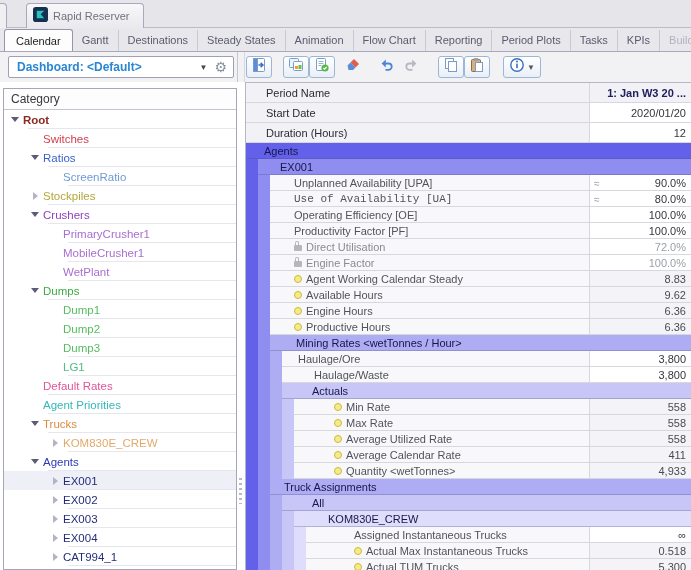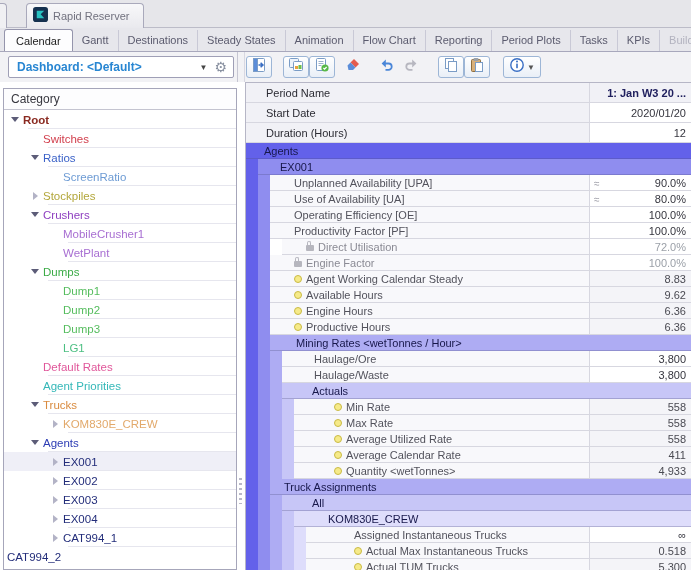--- a/index.html
+++ b/index.html
@@ -195,20 +195,25 @@
       </div>
       <div class="trow">
         <span class="ar" style="margin-left: 26px;">
           <span class="ar-exp"></span>
         </span>
         <span class="tlabel" style="color: rgb(142, 63, 192);">Crushers</span>
         <div class="uline" style="left: 44px;"></div>
       </div>
       <div class="trow">
         <span class="ar" style="margin-left: 46px;"></span>
+        <span class="tlabel" style="color: rgb(168, 111, 210);">PrimaryCrusher1</span>
+        <div class="uline" style="left: 64px;"></div>
+      </div>
+      <div class="trow">
+        <span class="ar" style="margin-left: 46px;"></span>
         <span class="tlabel" style="color: rgb(168, 111, 210);">MobileCrusher1</span>
         <div class="uline" style="left: 64px;"></div>
       </div>
       <div class="trow">
         <span class="ar" style="margin-left: 46px;"></span>
         <span class="tlabel" style="color: rgb(168, 111, 210);">WetPlant</span>
         <div class="uline" style="left: 64px;"></div>
       </div>
       <div class="trow">
         <span class="ar" style="margin-left: 26px;">
@@ -349,21 +354,21 @@
         <span>Unplanned Availability [UPA]</span>
       </div>
       <div class="val">
         <span class="ax">≈</span>
         <span>90.0%</span>
       </div>
     </div>
     <div class="grow">
       <div class="band" style="background: rgb(99, 97, 234);"></div>
       <div class="band" style="background: rgb(143, 141, 239);"></div>
-      <div class="lbl" style="padding-left: 24px;">
+      <div class="lbl" style="padding-left: 24px; font-family: Liberation Mono, monospace;">
         <span>Use of Availability [UA]</span>
       </div>
       <div class="val">
         <span class="ax">≈</span>
         <span>80.0%</span>
       </div>
     </div>
     <div class="grow">
       <div class="band" style="background: rgb(99, 97, 234);"></div>
       <div class="band" style="background: rgb(143, 141, 239);"></div>
@@ -380,21 +385,21 @@
       <div class="lbl" style="padding-left: 24px;">
         <span>Productivity Factor [PF]</span>
       </div>
       <div class="val">
         <span>100.0%</span>
       </div>
     </div>
     <div class="grow muted">
       <div class="band" style="background: rgb(99, 97, 234);"></div>
       <div class="band" style="background: rgb(143, 141, 239);"></div>
-      <div class="lbl" style="padding-left: 24px; margin-left: 12px;">
+      <div class="lbl" style="padding-left: 24px;">
         <span class="lk"></span>
         <span>Direct Utilisation</span>
       </div>
       <div class="val">
         <span>72.0%</span>
       </div>
     </div>
     <div class="grow muted">
       <div class="band" style="background: rgb(99, 97, 234);"></div>
       <div class="band" style="background: rgb(143, 141, 239);"></div>
@@ -452,21 +457,21 @@
     </div>
     <div class="grow">
       <div class="band" style="background: rgb(99, 97, 234);"></div>
       <div class="band" style="background: rgb(143, 141, 239);"></div>
       <div class="fill" style="background: rgb(174, 172, 243); padding-left: 26px;">Mining Rates  &lt;wetTonnes / Hour&gt;</div>
     </div>
     <div class="grow">
       <div class="band" style="background: rgb(99, 97, 234);"></div>
       <div class="band" style="background: rgb(143, 141, 239);"></div>
       <div class="band" style="background: rgb(174, 172, 243);"></div>
-      <div class="lbl" style="padding-left: 32px;">
+      <div class="lbl" style="padding-left: 16px;">
         <span>Haulage/Ore</span>
       </div>
       <div class="val">
         <span>3,800</span>
       </div>
     </div>
     <div class="grow">
       <div class="band" style="background: rgb(99, 97, 234);"></div>
       <div class="band" style="background: rgb(143, 141, 239);"></div>
       <div class="band" style="background: rgb(174, 172, 243);"></div>

